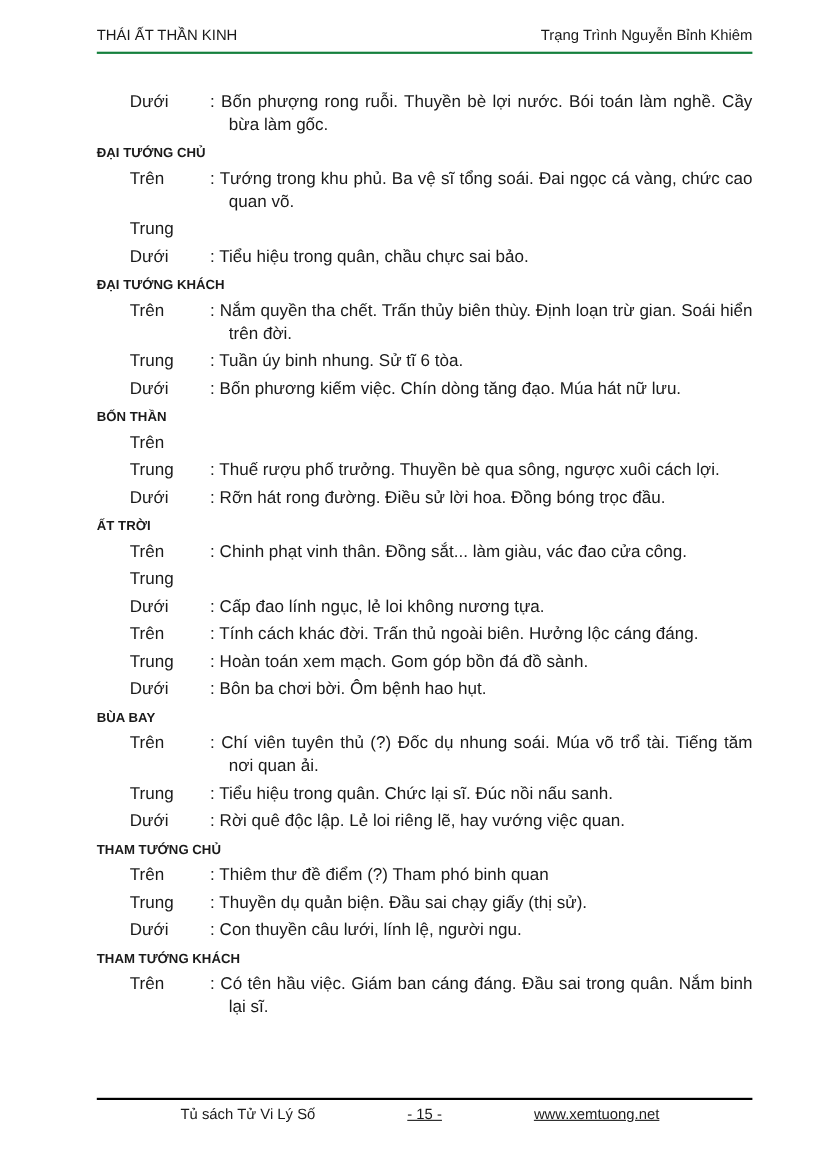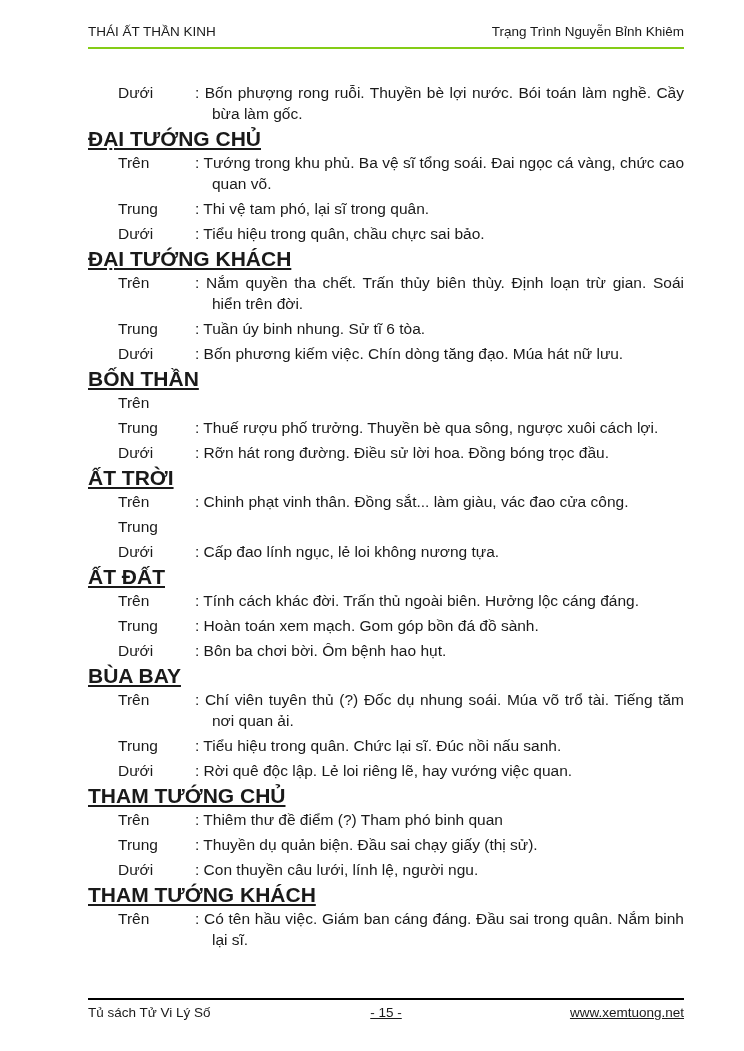--- a/index.html
+++ b/index.html
@@ -20,67 +20,66 @@
   .header {
     position: absolute;
     left: 88px;
     right: 60px;
     top: 24px;
     display: flex;
     justify-content: space-between;
     align-items: flex-start;
     font-size: 13.5px;
     padding-bottom: 8px;
-    border-bottom: 2px solid #84cc16;
+    border-bottom: 2px solid #15803d;
   }
   .body {
     position: absolute;
     left: 88px;
     right: 60px;
     top: 82px;
     font-size: 15.5px;
     line-height: 21px;
   }
   .entry {
     display: flex;
     margin-bottom: 4px;
-    gap: 20px;
   }
   .entry .lbl {
     flex: none;
     width: 57px;
     margin-left: 30px;
   }
   .entry .txt {
     flex: 1;
     text-align: justify;
     padding-left: 17px;
     text-indent: -17px;
+    margin-left: 16px;
   }
   .section-title {
-    font-size: 21px;
+    font-size: 12px;
     font-weight: bold;
     line-height: 22px;
     margin: 2px 0 2px 0;
-    text-decoration: underline;
   }
   .footer {
     position: absolute;
     left: 88px;
     right: 60px;
     top: 998px;
     border-top: 2px solid #000;
     padding-top: 5px;
     display: flex;
     align-items: baseline;
     font-size: 13.5px;
   }
-  .footer .f-left  { flex: 1; text-align: left; }
+  .footer .f-left  { flex: 1; text-align: right; }
   .footer .f-center{ flex: 1; text-align: center; text-decoration: underline; }
-  .footer .f-right { flex: 1; text-align: right; }
+  .footer .f-right { flex: 1; }
   .footer a {
     color: #1a1a1a;
     text-decoration: underline;
   }
 </style>
 </head>
 <body>
 
 <div class="page">
 
@@ -96,21 +95,20 @@
       <span class="txt">: Bốn phượng rong ruỗi. Thuyền bè lợi nước. Bói toán làm nghề. Cầy bừa làm gốc.</span>
     </div>
 
     <div class="section-title">ĐẠI TƯỚNG CHỦ</div>
     <div class="entry">
       <span class="lbl">Trên</span>
       <span class="txt">: Tướng trong khu phủ. Ba vệ sĩ tổng soái. Đai ngọc cá vàng, chức cao quan võ.</span>
     </div>
     <div class="entry">
       <span class="lbl">Trung</span>
-      <span class="txt">: Thi vệ tam phó, lại sĩ trong quân.</span>
     </div>
     <div class="entry">
       <span class="lbl">Dưới</span>
       <span class="txt">: Tiểu hiệu trong quân, chầu chực sai bảo.</span>
     </div>
 
     <div class="section-title">ĐẠI TƯỚNG KHÁCH</div>
     <div class="entry">
       <span class="lbl">Trên</span>
       <span class="txt">: Nắm quyền tha chết. Trấn thủy biên thùy. Định loạn trừ gian. Soái hiển trên đời.</span>
@@ -143,21 +141,20 @@
       <span class="txt">: Chinh phạt vinh thân. Đồng sắt... làm giàu, vác đao cửa công.</span>
     </div>
     <div class="entry">
       <span class="lbl">Trung</span>
     </div>
     <div class="entry">
       <span class="lbl">Dưới</span>
       <span class="txt">: Cấp đao lính ngục, lẻ loi không nương tựa.</span>
     </div>
 
-    <div class="section-title">ẤT ĐẤT</div>
     <div class="entry">
       <span class="lbl">Trên</span>
       <span class="txt">: Tính cách khác đời. Trấn thủ ngoài biên. Hưởng lộc cáng đáng.</span>
     </div>
     <div class="entry">
       <span class="lbl">Trung</span>
       <span class="txt">: Hoàn toán xem mạch. Gom góp bồn đá đồ sành.</span>
     </div>
     <div class="entry">
       <span class="lbl">Dưới</span>

